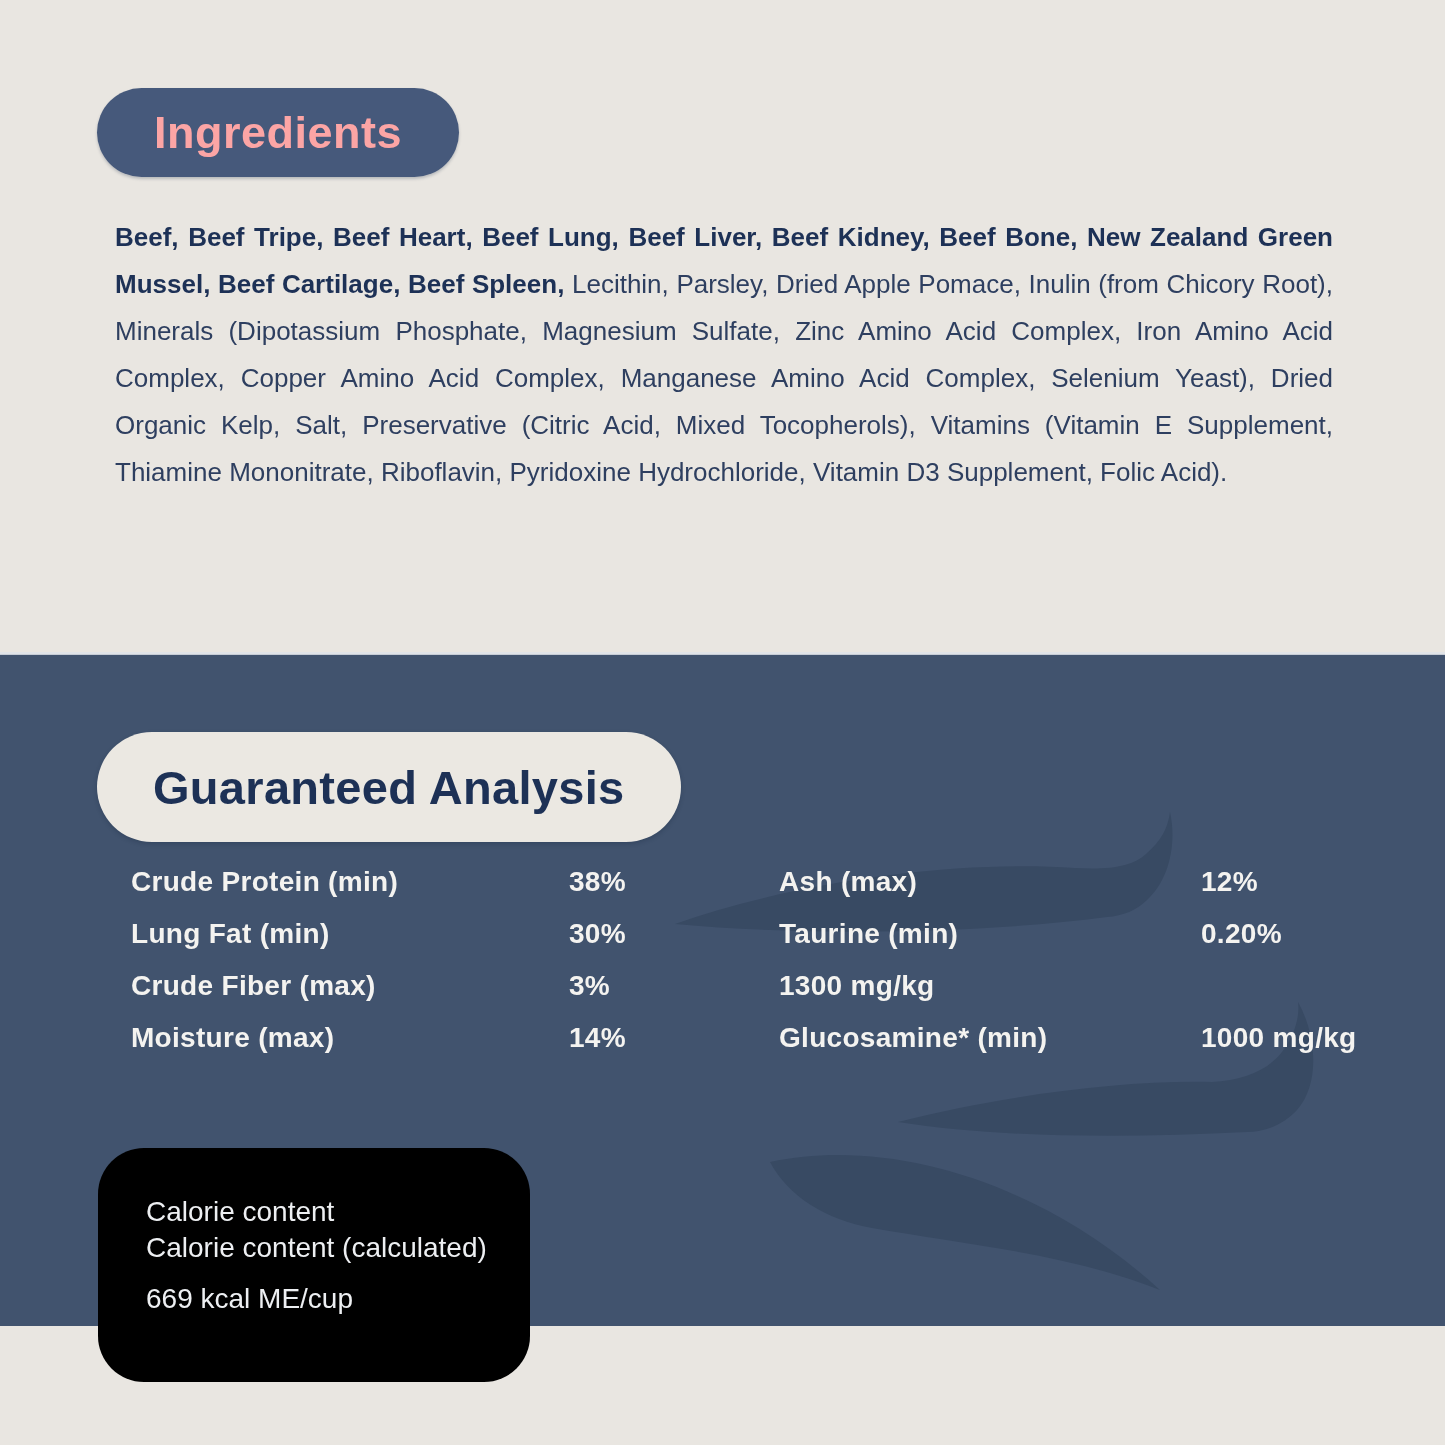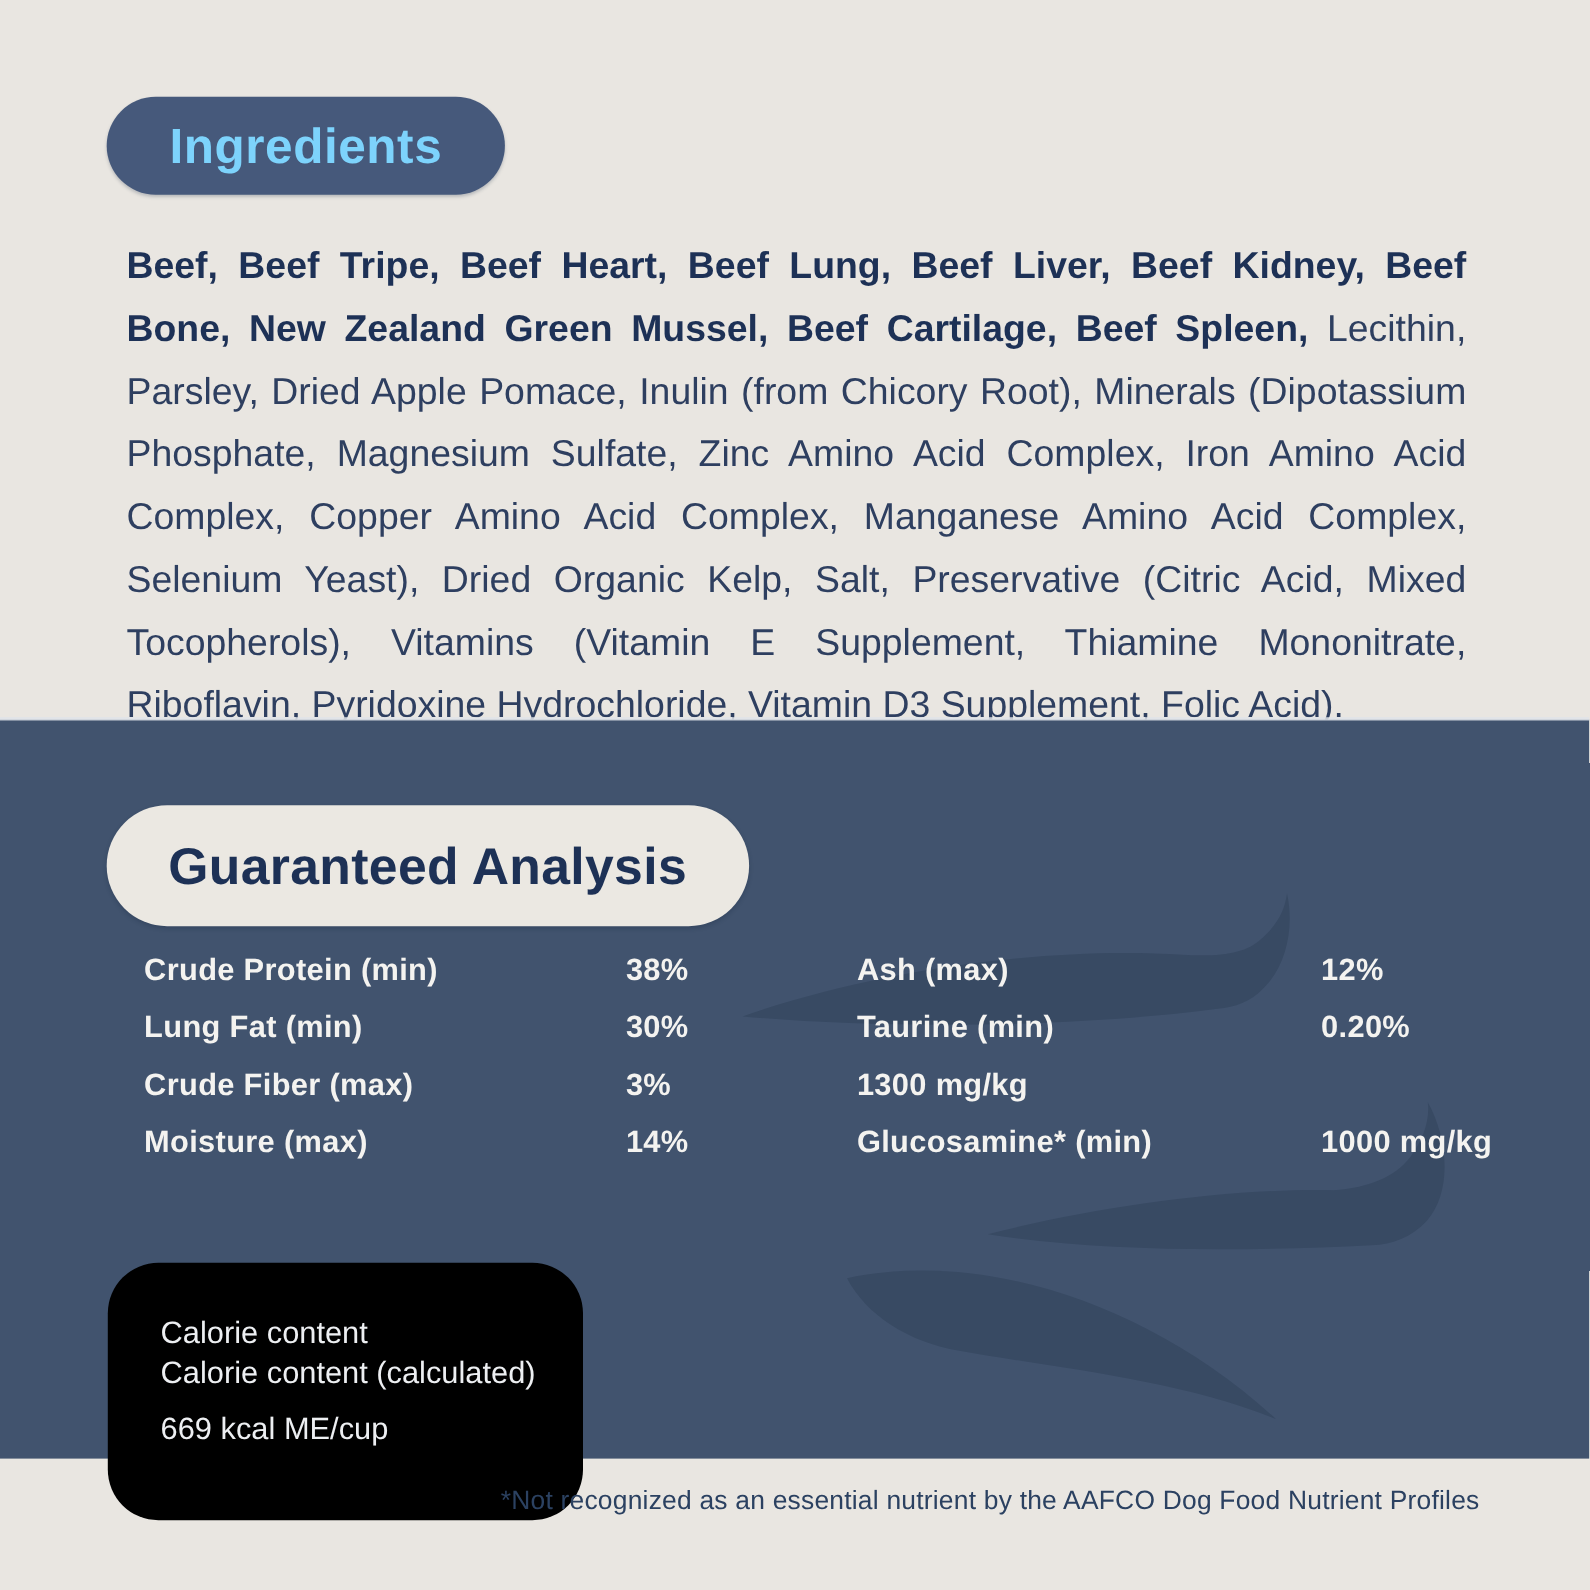--- a/index.html
+++ b/index.html
@@ -4,28 +4,28 @@
 <style>
   html,body { margin:0; padding:0; background:#e9e6e1; }
   .page {
     position:relative; width:1445px; height:1445px; overflow:hidden;
     background:#e9e6e1; font-family:"Liberation Sans", sans-serif;
   }
 
   
   .pill-ingredients {
     position:absolute; left:97px; top:88px; height:89px;
-    background:#46597b; border-radius:46px; color:#7dd3fc;
+    background:#46597b; border-radius:46px; color:#fca5a5;
     display:flex; align-items:center; padding:0 57px;
     font-size:45px; font-weight:bold; letter-spacing:0.5px;
     box-shadow:0 2px 3px rgba(40,55,80,0.25);
   }
   .ingredients-text {
     position:absolute; left:115px; top:214px; width:1218px; margin:0;
-    font-size:34px; line-height:57px; text-align:justify; color:#2e3f60;
+    font-size:26px; line-height:47px; text-align:justify; color:#2e3f60;
   }
   .ingredients-text strong { color:#1d3156; font-weight:bold; }
 
   
   .bottom {
     position:absolute; left:0; top:654px; width:1445px; height:672px;
     background:#41536e;
   }
   .divider {
     position:absolute; left:0; top:-2px; width:100%; height:3px;
@@ -115,16 +115,15 @@
       </div>
     </div>
 
     <div class="calorie-box">
       <p>Calorie content</p>
       <p>Calorie content (calculated)</p>
       <div class="calorie-gap"></div>
       <p>669 kcal ME/cup</p>
     </div>
 
-    <div class="footnote">*Not recognized as an essential nutrient by the AAFCO Dog Food Nutrient Profiles</div>
   </div>
 
 </div>
 
 </body></html>

